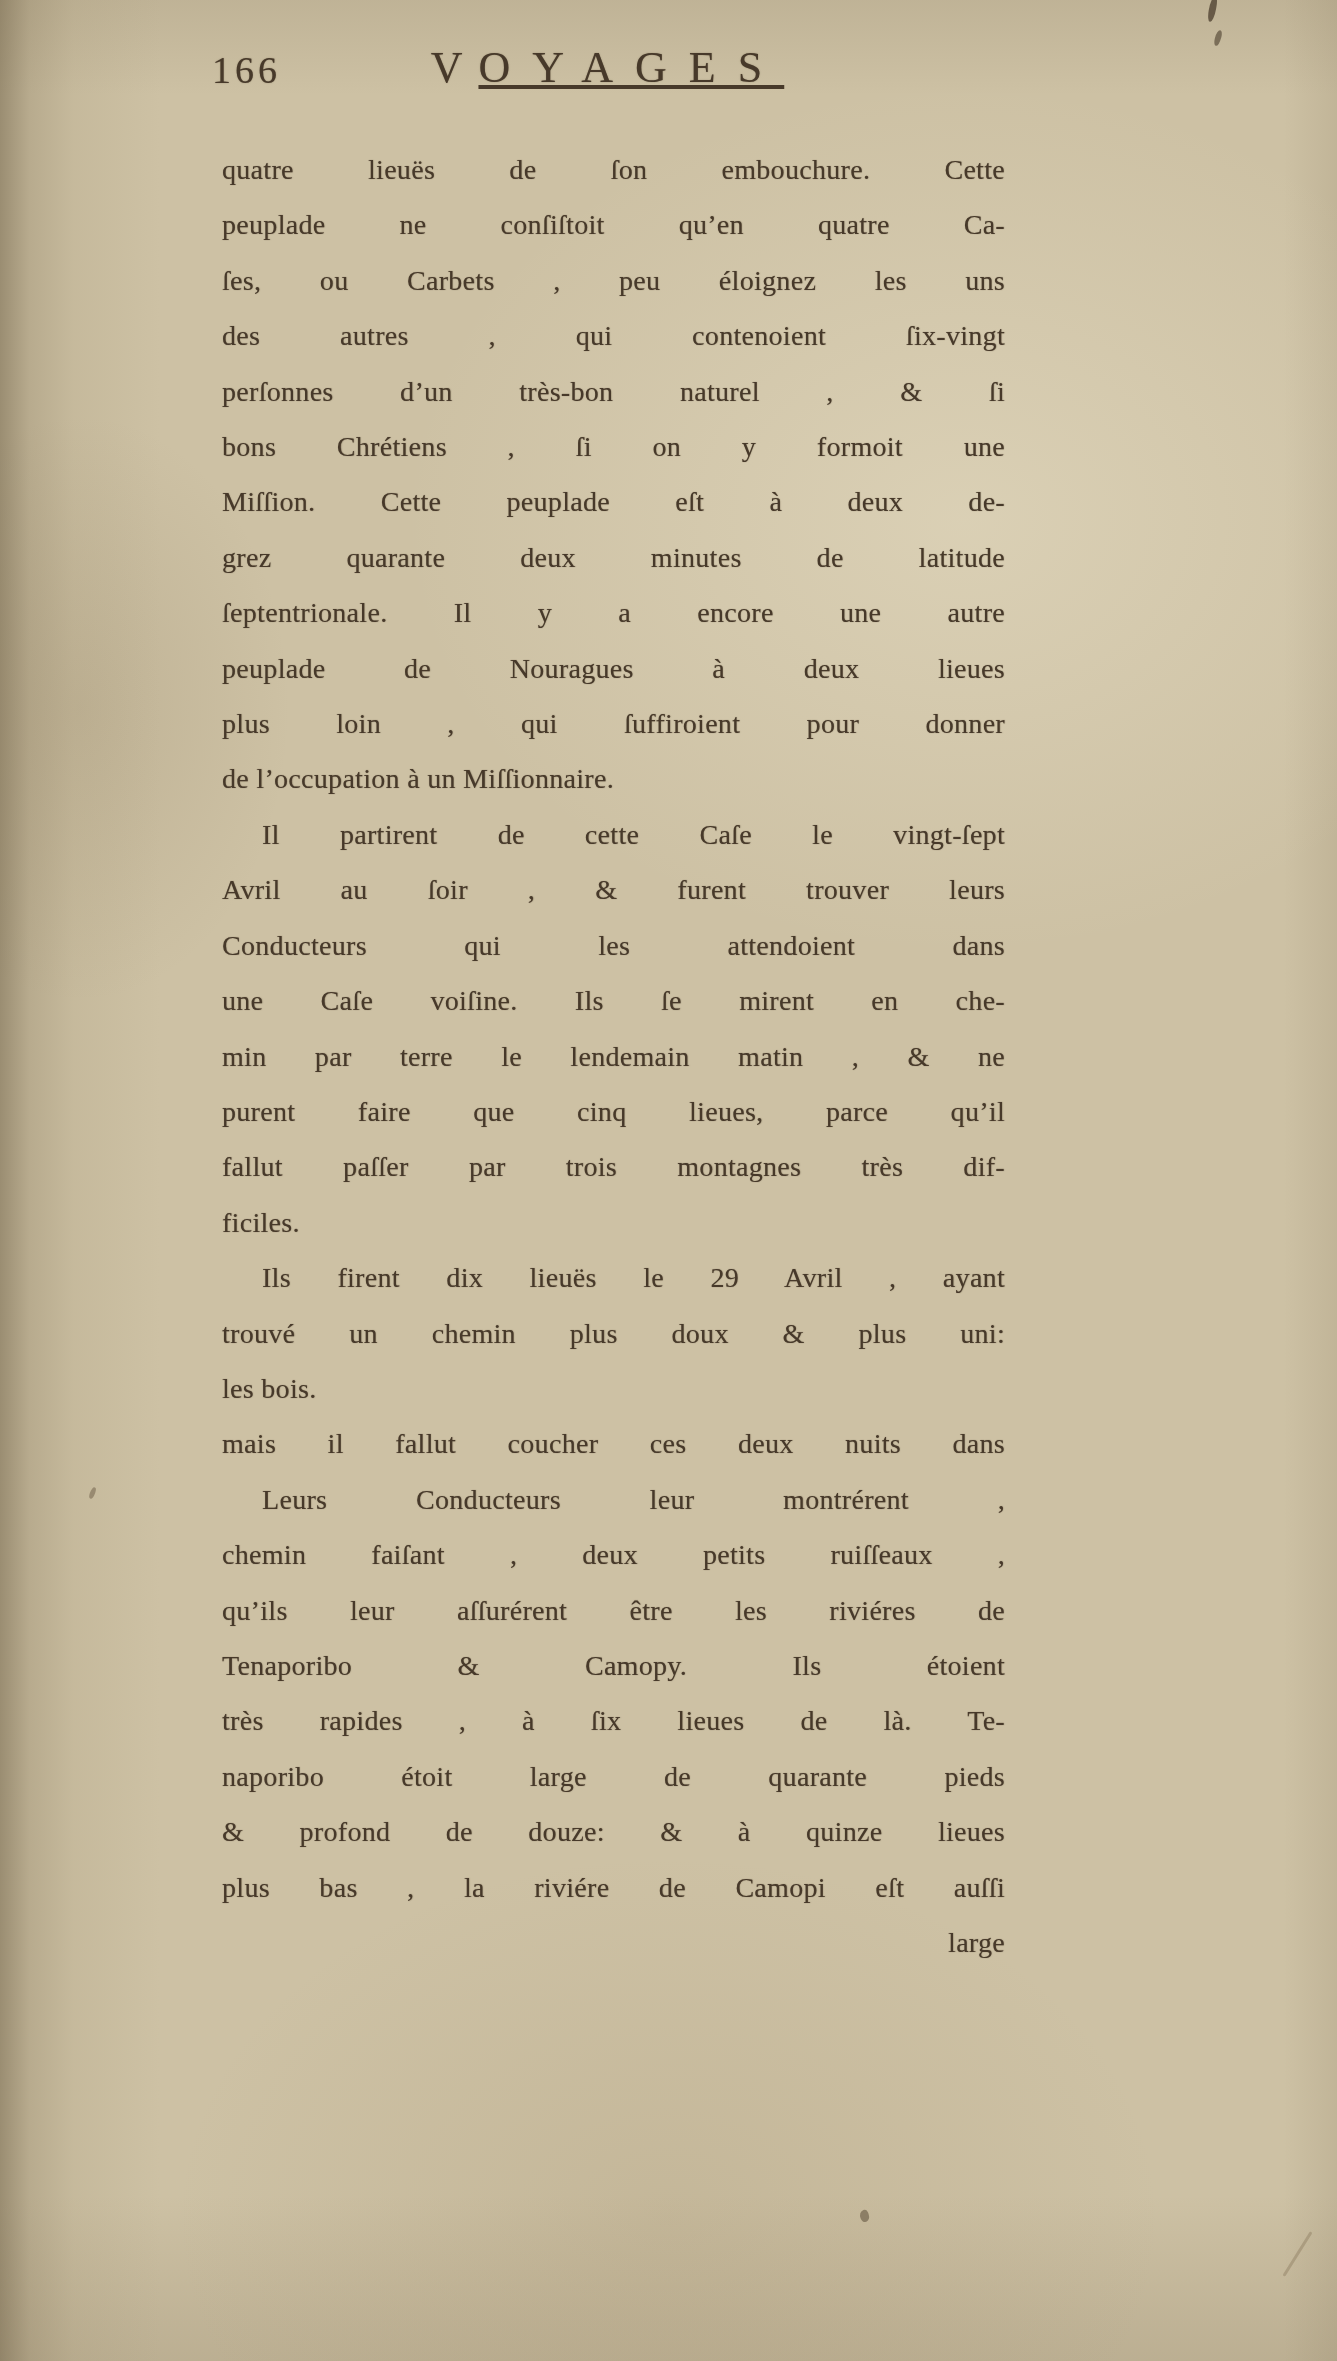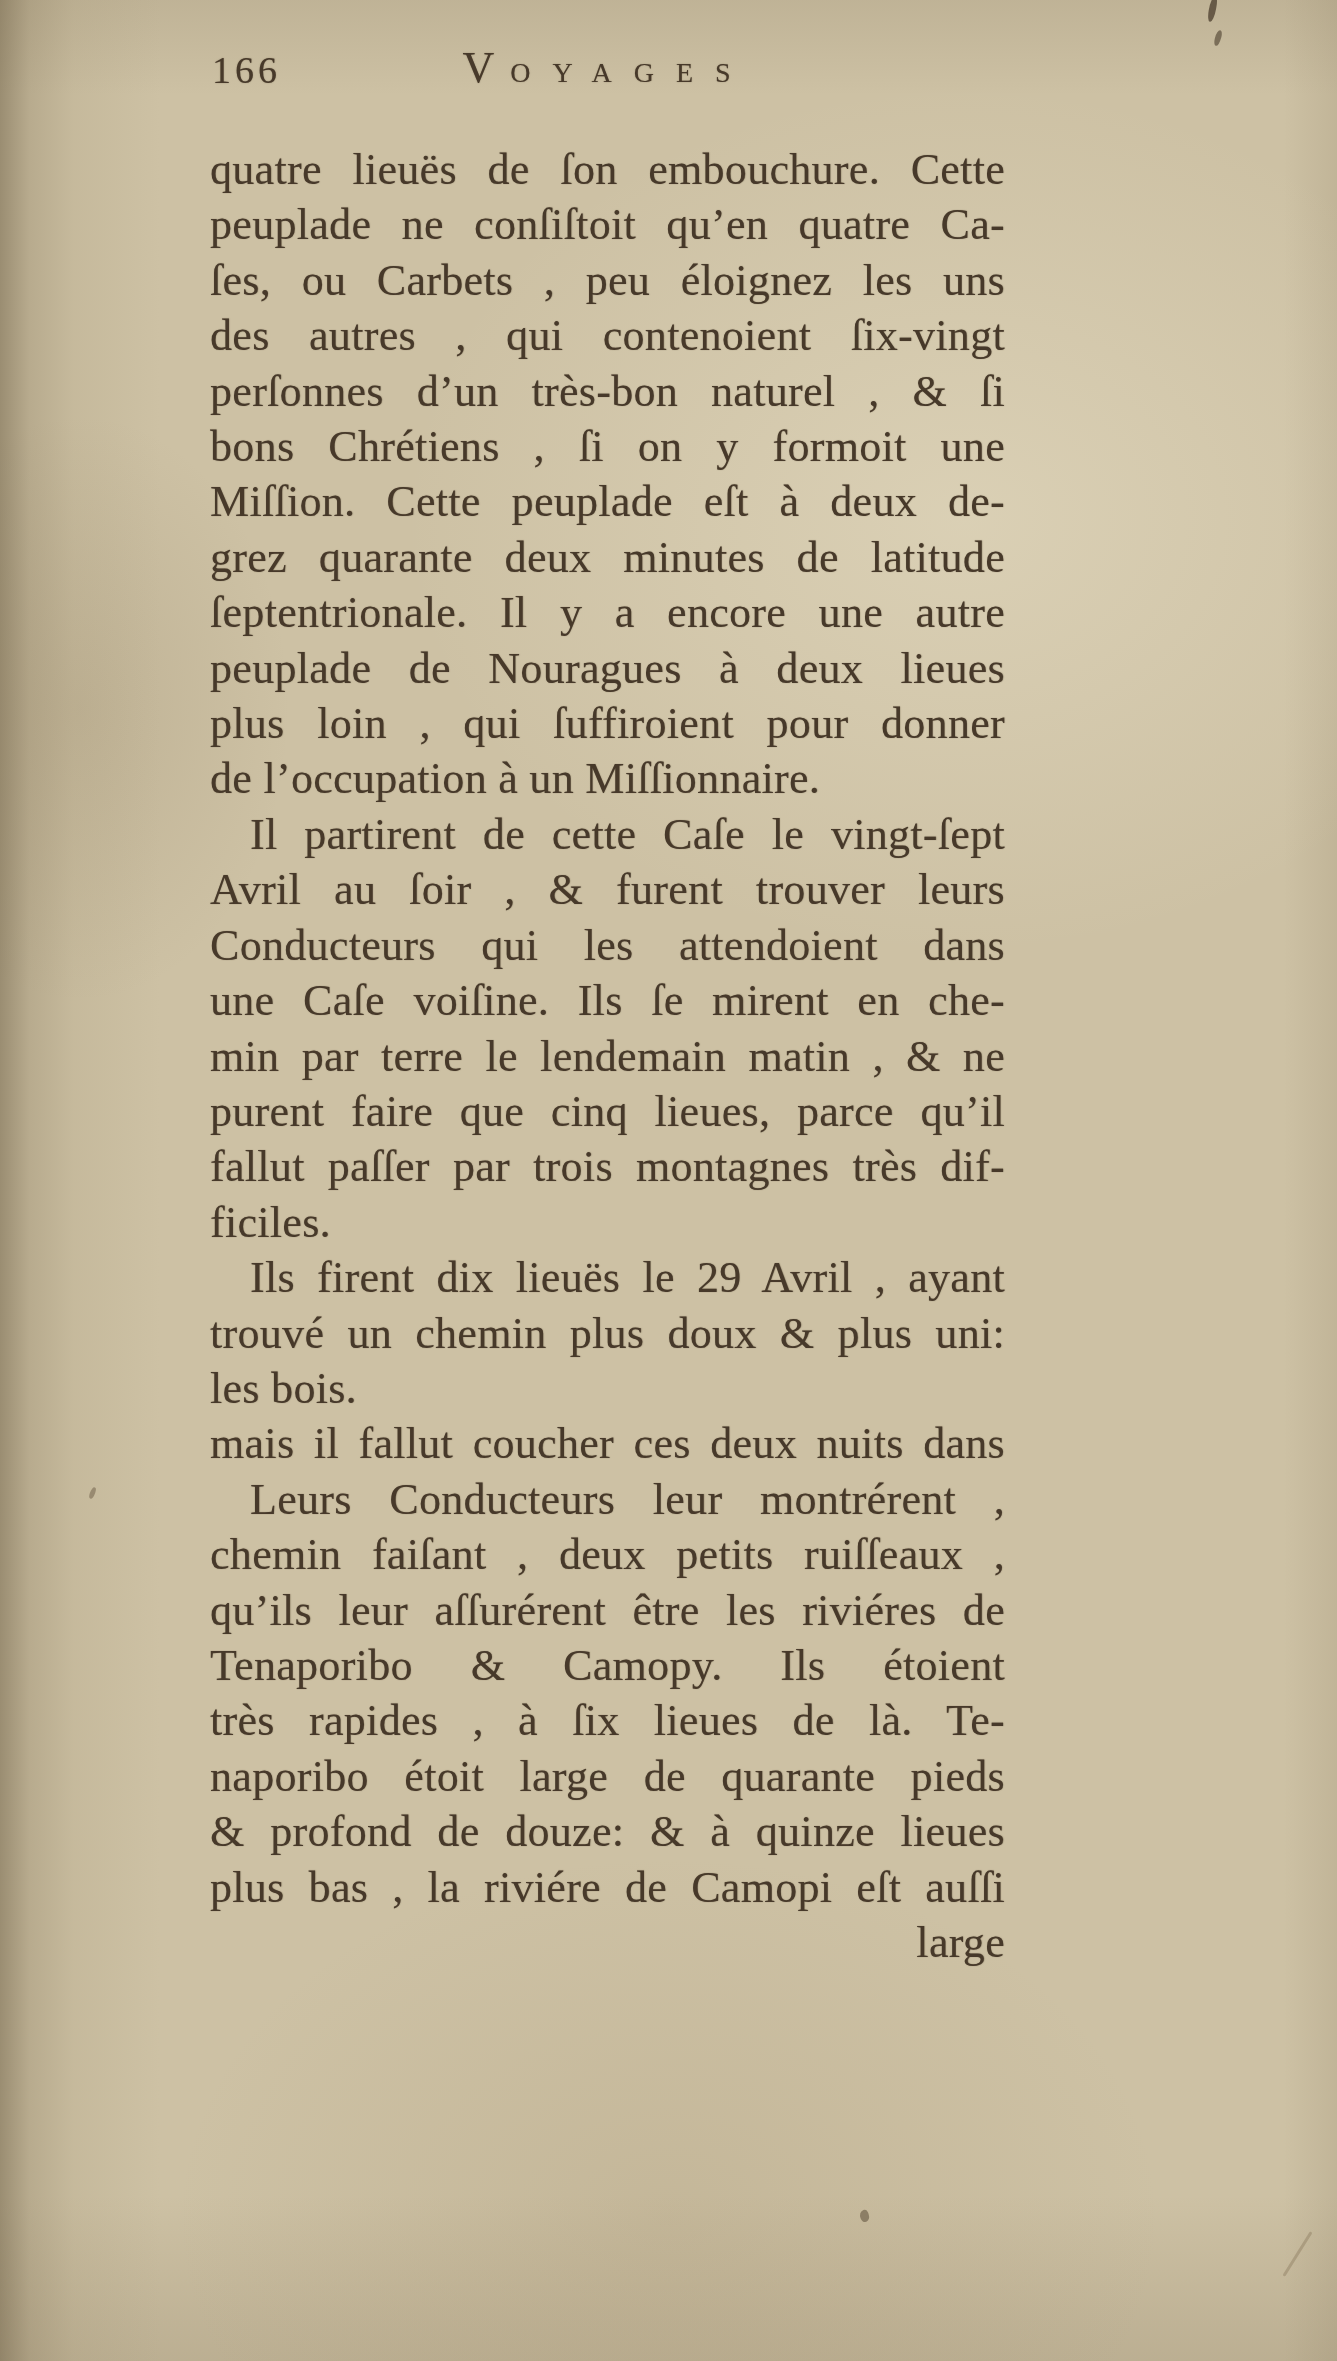--- a/index.html
+++ b/index.html
@@ -39,37 +39,39 @@
     display: block;
     text-align: center;
     text-shadow: 0 0 1.2px rgba(71,58,39,0.55);
   }
   .running-title .initial {
     font-size: 44px;
     margin-right: 16px;
     letter-spacing: 0;
   }
   .running-title .rest {
-    font-size: 28px;
+    font-size: 44px;
     letter-spacing: 22px;
+    text-decoration: underline;
   }
   .text-block {
     position: absolute;
     left: 210px;
     top: 142px;
     width: 795px;
   }
   .line {
-    font-size: 44px;
+    font-size: 28px;
     line-height: 55.4px;
     letter-spacing: 0.3px;
     text-align: justify;
     text-align-last: justify;
     -moz-text-align-last: justify;
     text-shadow: 0.3px 0.3px 1.1px rgba(71,58,39,0.55);
+    margin-left: 12px;
   }
   .line.nojust { text-align-last: left; -moz-text-align-last: left; }
   .line.indent { text-indent: 40px; }
   .line.catchword { text-align: right; text-align-last: right; -moz-text-align-last: right; }
   .ink-speck {
     position: absolute;
     background: rgba(74,60,44,0.75);
     border-radius: 60% 40% 55% 45%;
   }
   .speck-a { left: 1209px; top: -4px; width: 7px; height: 26px; transform: rotate(10deg); }

